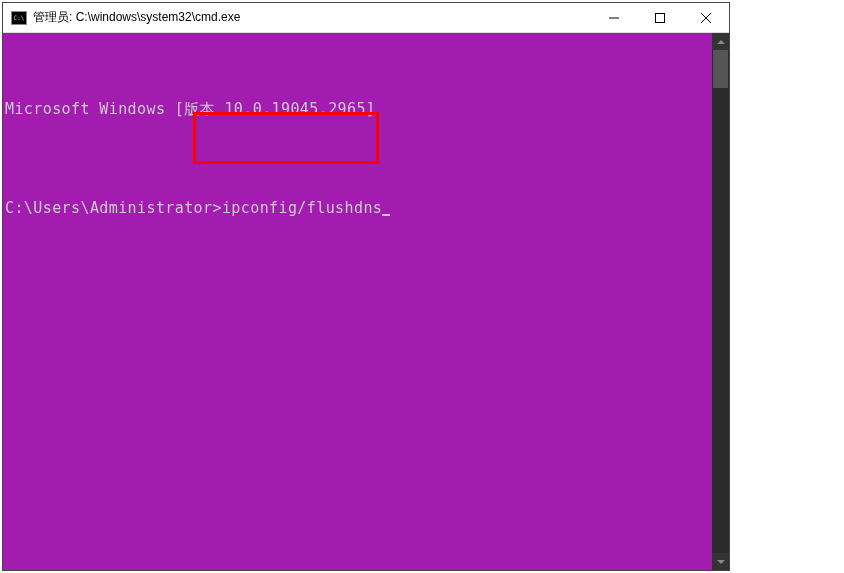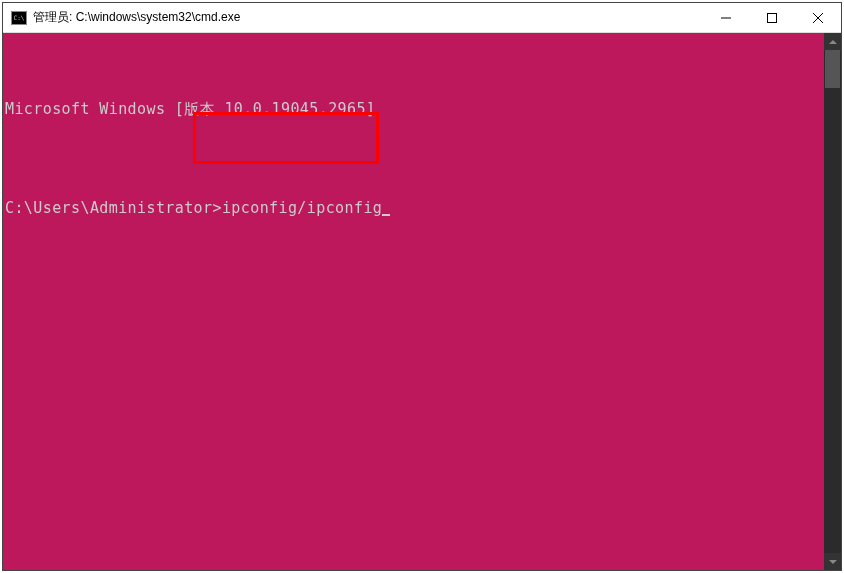--- a/index.html
+++ b/index.html
@@ -8,21 +8,21 @@
       box-sizing: border-box;
     }
     body {
       font-family: "Segoe UI", Tahoma, sans-serif;
       background: #fff;
       width: 844px;
       height: 573px;
       overflow: hidden;
     }
     .window {
-      width: 840px;
+      width: 728px;
       height: 569px;
       border: 1px solid #444;
       background: #fff;
       position: relative;
       margin: 2px;
     }
     .titlebar {
       height: 30px;
       background: #fff;
       display: flex;
@@ -57,21 +57,21 @@
       width: 46px;
       height: 30px;
       display: flex;
       align-items: center;
       justify-content: center;
       cursor: pointer;
       font-size: 10px;
       color: #000;
     }
     .terminal {
-      background: #be185d;
+      background: #a21caf;
       color: #ccc;
       font-family: "NSimSun", "SimSun", "Consolas", monospace;
       font-size: 15px;
       line-height: 1.1;
       padding: 2px 0 0 2px;
       height: calc(100% - 30px);
       position: relative;
       white-space: pre;
       letter-spacing: 0.4px;
     }
@@ -151,21 +151,21 @@
             <line x1="0" y1="0" x2="10" y2="10" stroke="#000" stroke-width="1"></line>
             <line x1="10" y1="0" x2="0" y2="10" stroke="#000" stroke-width="1"></line>
           </svg>
       </div>
     </div>
   </div>
   <div class="terminal">
     <div class="terminal-content">
       <div class="line">Microsoft Windows [版本 10.0.19045.2965]</div>
       <div class="line"> </div>
-      <div class="line"><span>C:\Users\Administrator&gt;</span><span>ipconfig/ipconfig</span><span class="cursor"></span></div>
+      <div class="line"><span>C:\Users\Administrator&gt;</span><span>ipconfig/flushdns</span><span class="cursor"></span></div>
       <div class="highlight-box"></div>
     </div>
     <div class="scrollbar">
       <div class="scrollbar-btn up">
         <svg width="8" height="4" viewBox="0 0 8 4">
             <polygon points="4,0 8,4 0,4" fill="#888"></polygon>
           </svg>
       </div>
       <div class="scrollbar-thumb"></div>
       <div class="scrollbar-btn down">

